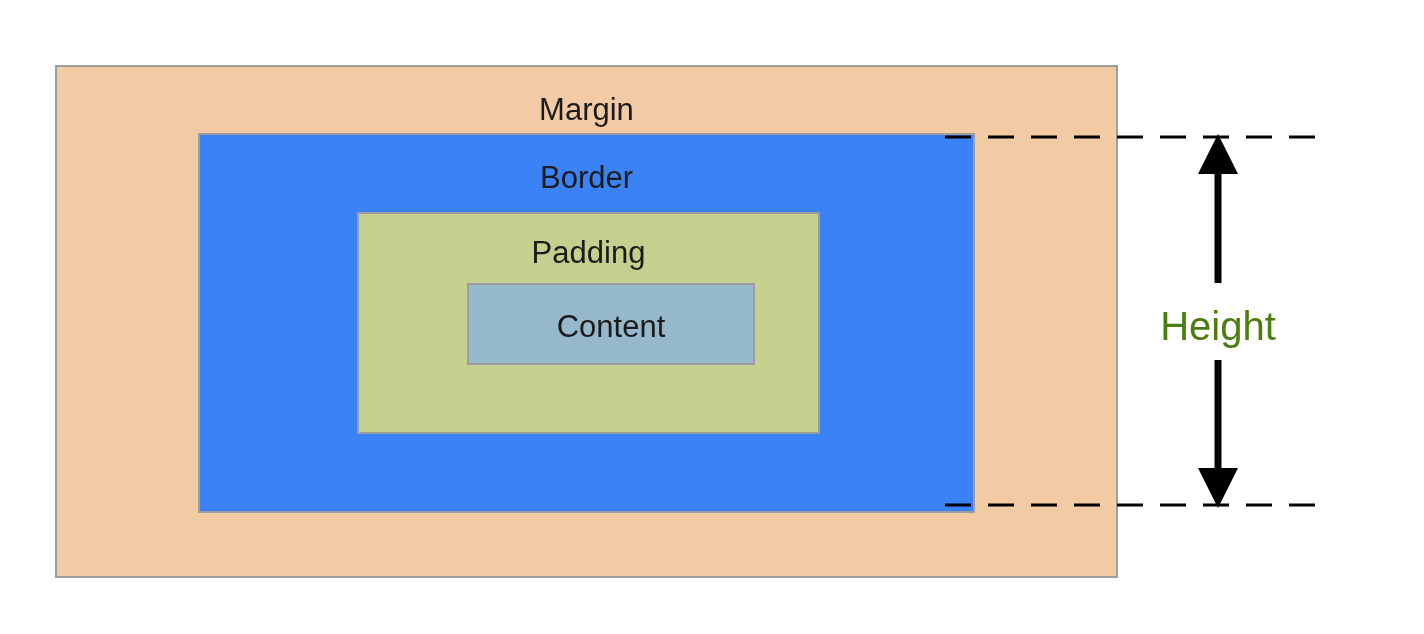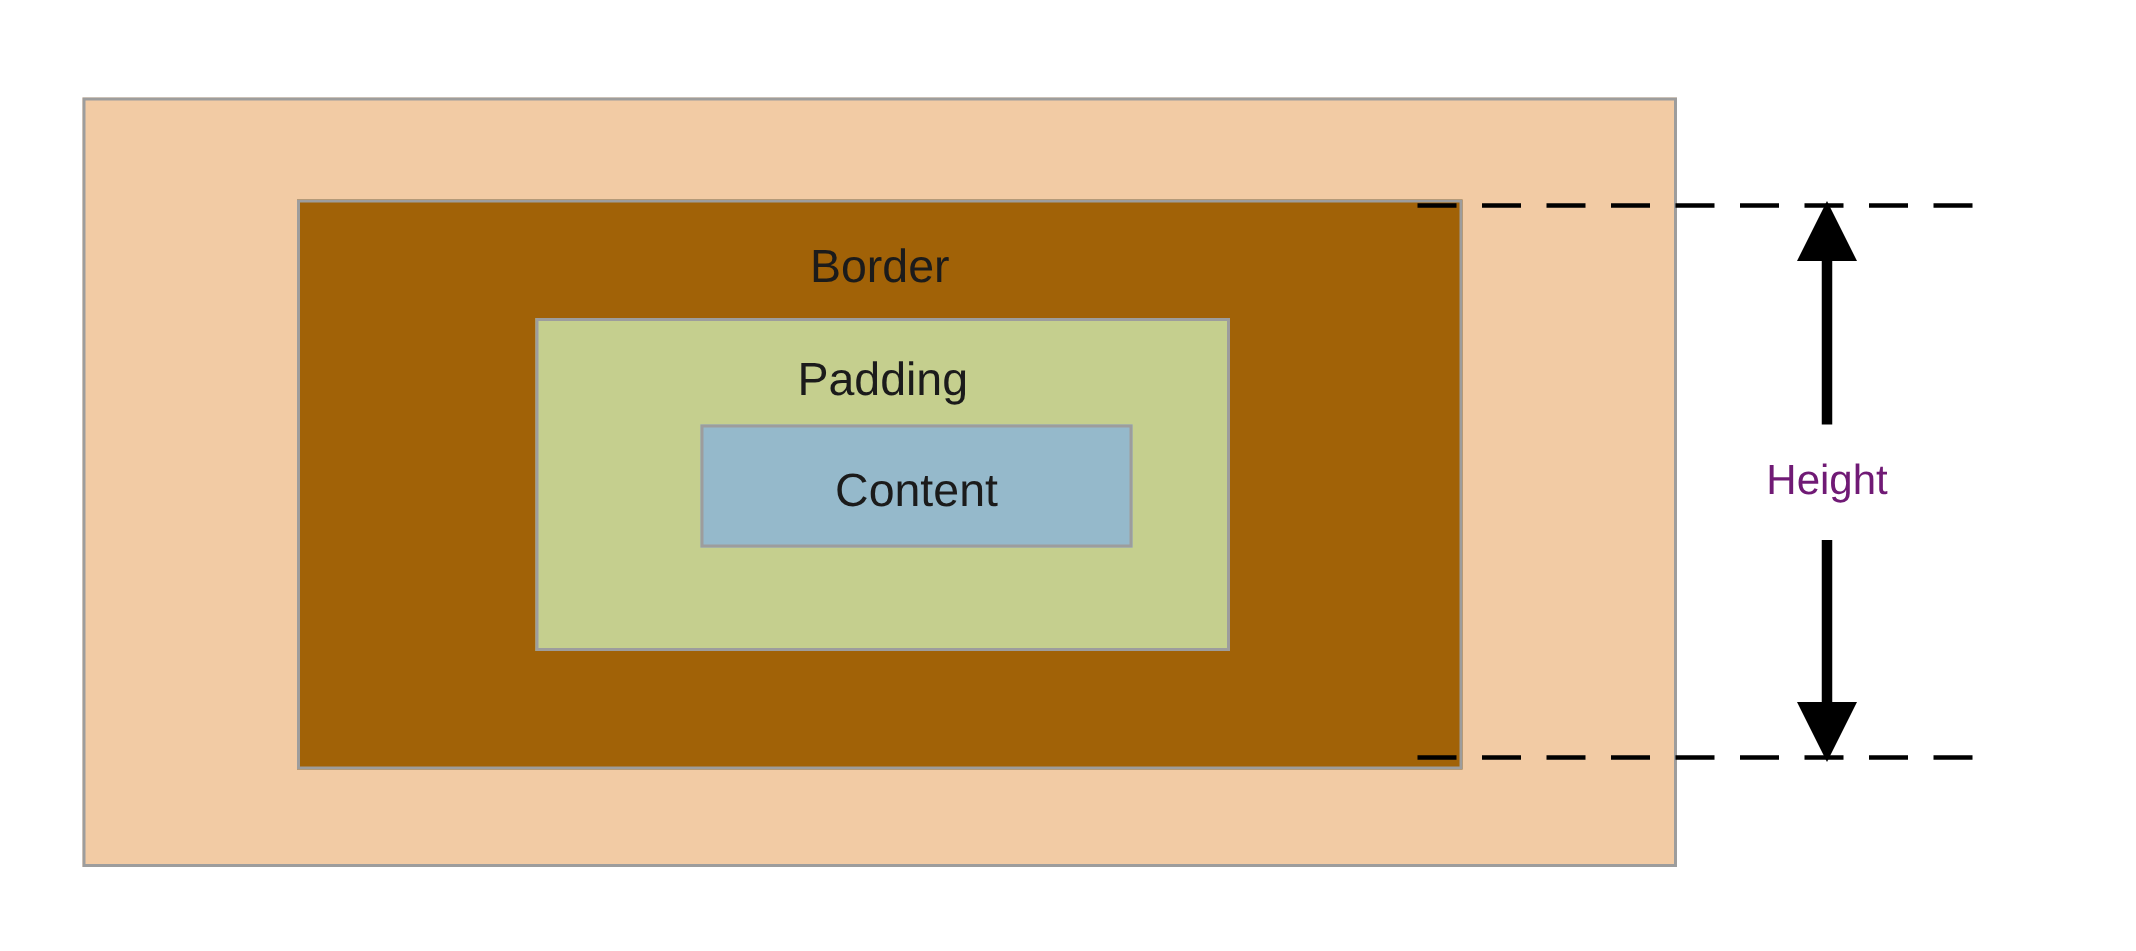--- a/index.html
+++ b/index.html
@@ -40,21 +40,21 @@
   #margin-box {
     left: 55px;  top: 65px;
     width: 1063px; height: 513px;
     background: #f2cba4;
   }
   #margin-box > .box-label { top: 27px; }
 
   #border-box {
     left: 141px; top: 66px;     
     width: 777px; height: 380px;
-    background: #a16207;
+    background: #3b82f6;
     padding-left: 48px;
   }
   #border-box > .box-label { top: 27px; }
 
   #padding-box {
     left: 157px; top: 77px;     
     width: 463px; height: 222px;
     background: #c5cf8e;
   }
   #padding-box > .box-label { top: 23px; }
@@ -72,32 +72,33 @@
     left: 0; top: 0;
     width: 1424px; height: 634px;
     pointer-events: none;
   }
   #height-label {
     position: absolute;
     left: 1108px;
     top: 306px;
     width: 220px;
     text-align: center;
-    font-size: 28px;
+    font-size: 40px;
     line-height: 1;
-    color: #701a75;
+    color: #4d7c0f;
     white-space: nowrap;
   }
 </style>
 </head>
 <body>
 
 <div id="diagram-canvas">
 
   <div class="box" id="margin-box">
+    <span class="box-label">Margin</span>
 
     <div class="box" id="border-box">
       <span class="box-label">Border</span>
 
       <div class="box" id="padding-box">
         <span class="box-label">Padding</span>
 
         <div class="box" id="content-box">
           <span class="box-label">Content</span>
         </div>

